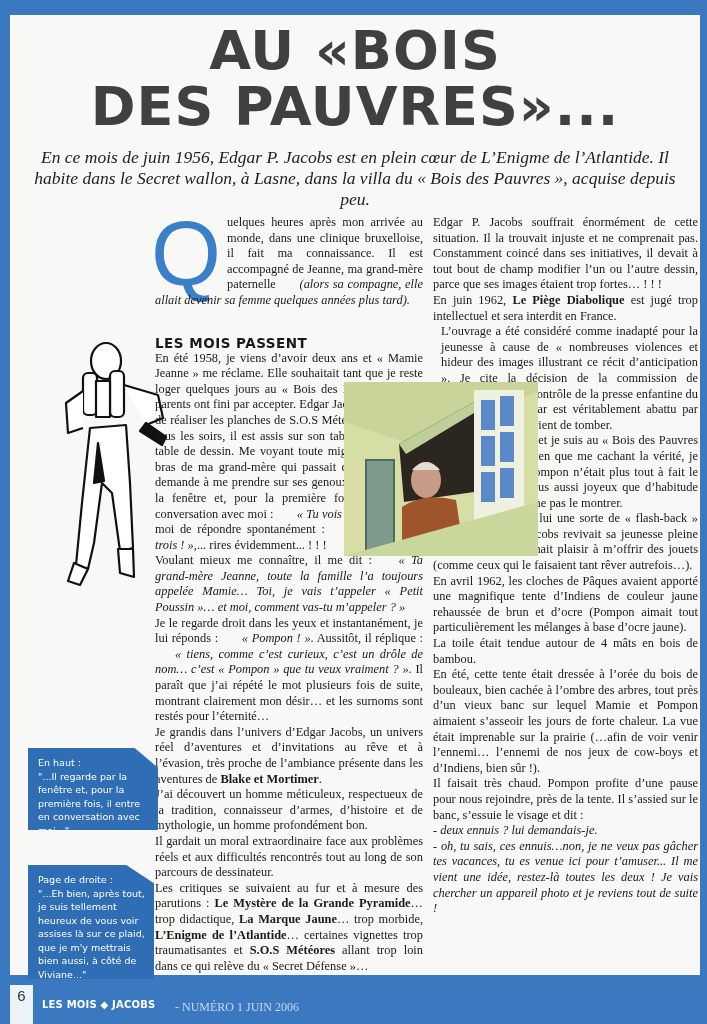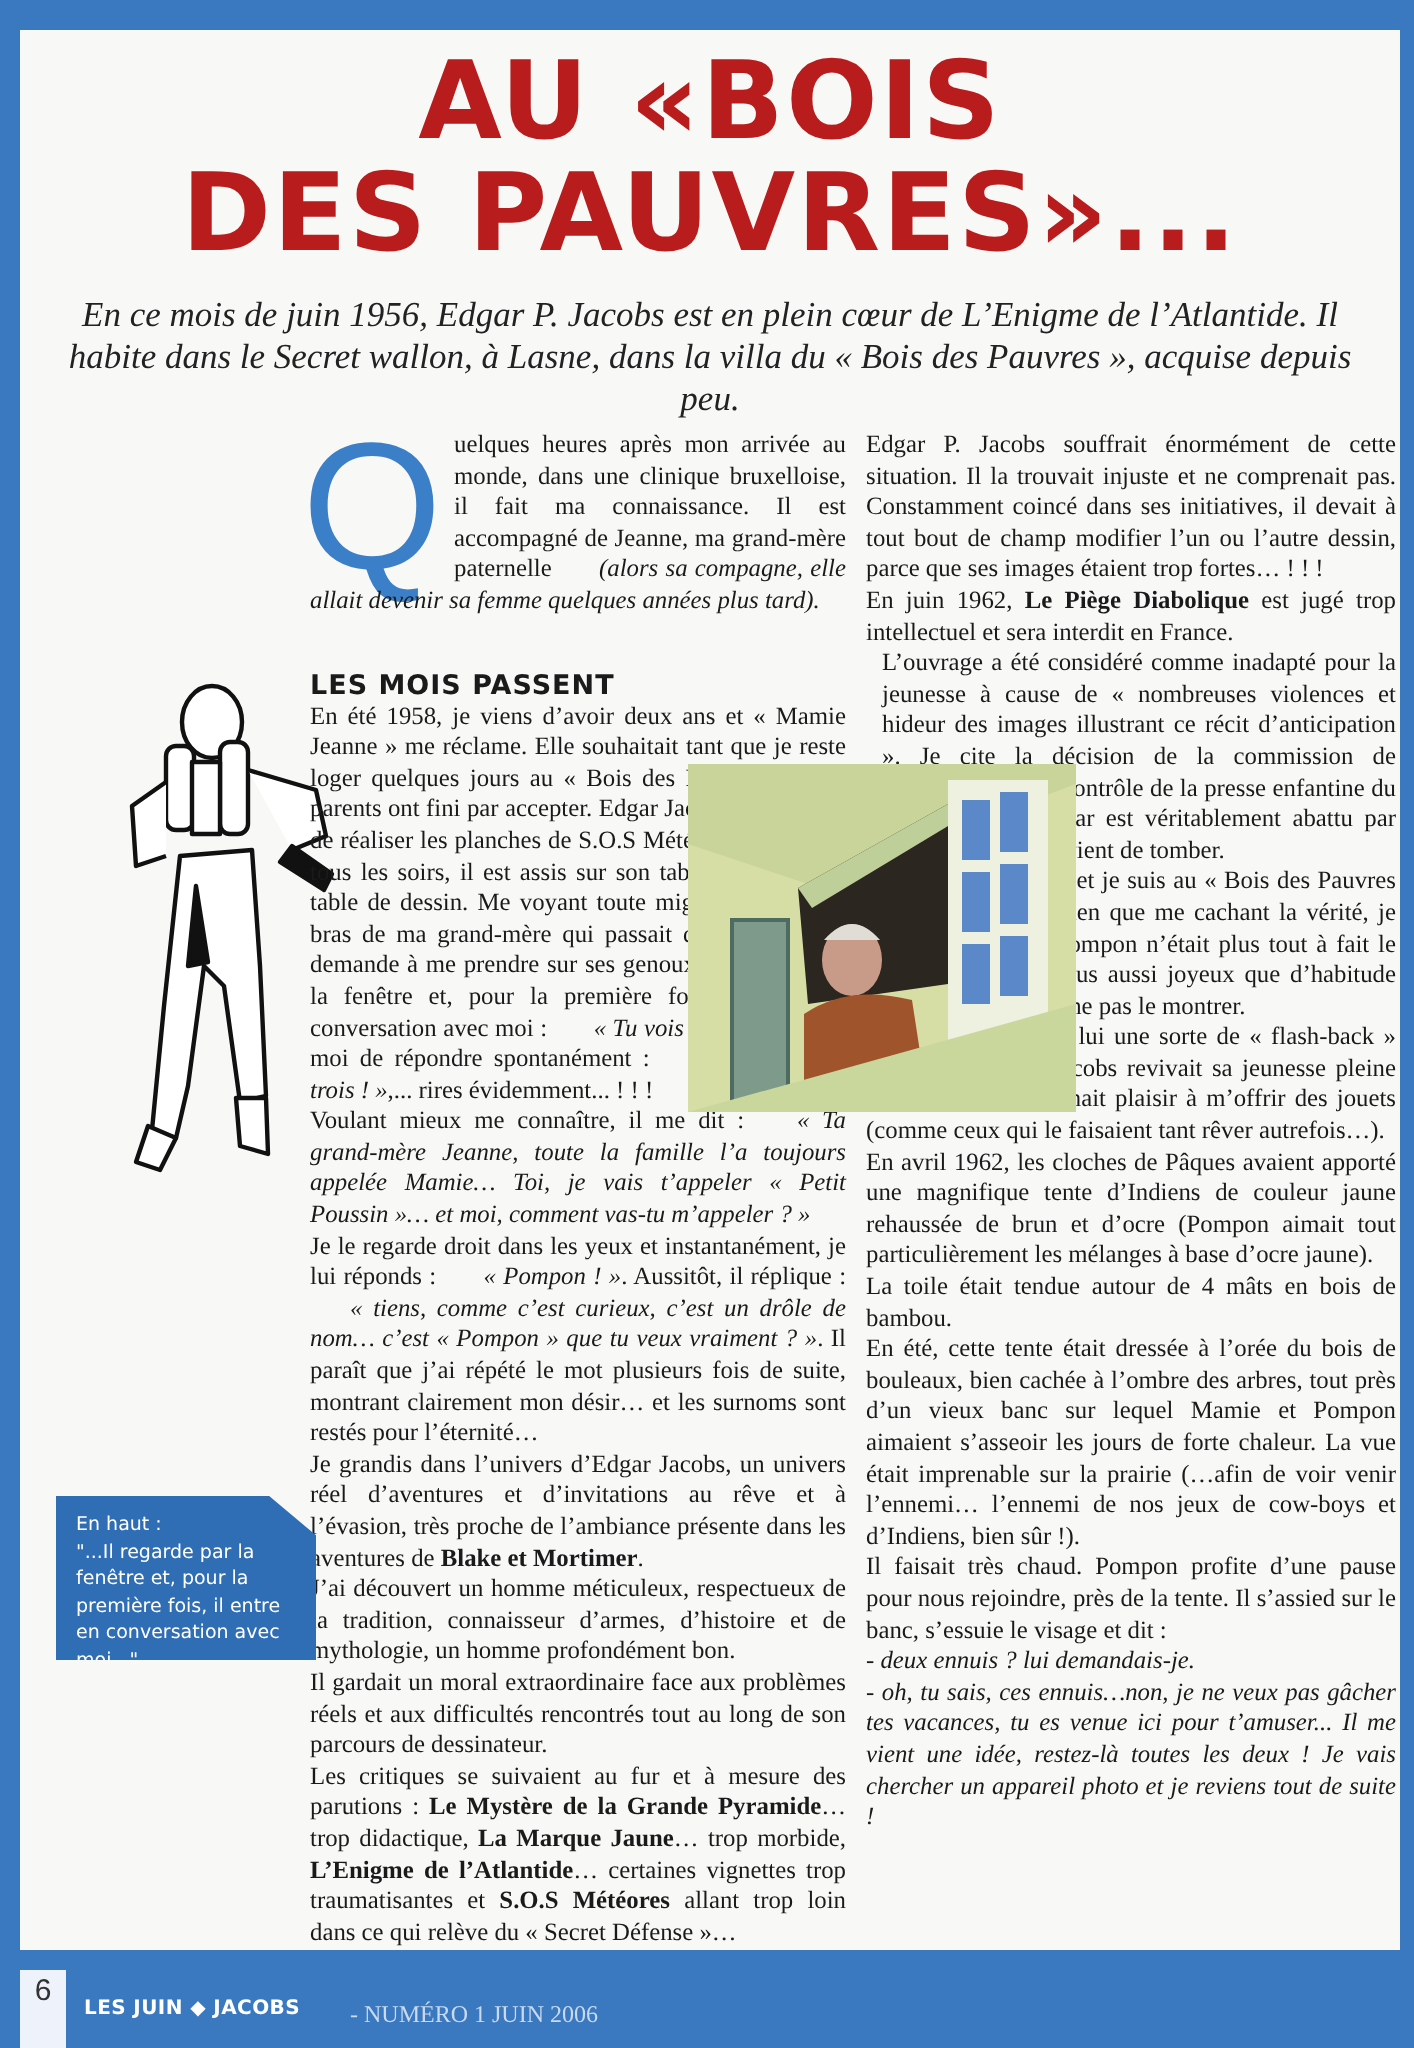--- a/index.html
+++ b/index.html
@@ -1,19 +1,19 @@
 <!DOCTYPE html>
 <html><head>
 <meta charset="utf-8">
 <style>
   * { box-sizing: border-box; margin: 0; padding: 0; }
   html, body { width: 707px; height: 1024px; overflow: hidden; }
   body { background: #3a78c0; font-family: "Liberation Serif", serif; color: #1a1a1a; position: relative; }
   .page { position: absolute; left: 10px; top: 15px; width: 690px; height: 960px; background: #f8f8f6; }
-  .title { position: absolute; left: 0; top: 8px; width: 690px; text-align: center; font-family: "DejaVu Sans", sans-serif; font-weight: bold; font-size: 54px; line-height: 56px; letter-spacing: 1px; color: #b91c1c; }
+  .title { position: absolute; left: 0; top: 8px; width: 690px; text-align: center; font-family: "DejaVu Sans", sans-serif; font-weight: bold; font-size: 54px; line-height: 56px; letter-spacing: 1px; color: #404040; }
   .lede { position: absolute; left: 20px; top: 132px; width: 650px; text-align: center; font-style: italic; font-size: 17.5px; line-height: 21px; color: #222; }
   .col { position: absolute; font-size: 12.4px; line-height: 15.6px; text-align: justify; }
   .col p { margin: 0; }
   .colA { left: 145px; top: 200px; width: 268px; }
   .colB { left: 423px; top: 200px; width: 265px; }
   .dropcap { float: left; font-family: "Liberation Sans", sans-serif; font-size: 90px; line-height: 70px; color: #3a7fc8; margin: 4px 6px 0 -4px; font-weight: 300; }
   .section-head { font-family: "DejaVu Sans", sans-serif; font-weight: bold; font-size: 13.5px; letter-spacing: 0.5px; margin-top: 26px; line-height: 16px; }
   b { font-weight: bold; }
   i { font-style: italic; margin-left: 20px; }
   .photo { position: absolute; left: 334px; top: 367px; width: 194px; height: 174px; overflow: hidden; background: #d9e2a8; }
@@ -104,19 +104,23 @@
     <path d="M68 88 Q82 72 96 88 Z" fill="#e0ddd6"></path>
     <path d="M58 125 Q80 110 112 118 L120 170 L58 174 Z" fill="#a0542c"></path>
     <path d="M0 174 L194 120 L194 174 Z" fill="#c9d79c"></path>
   </svg>
 
   <div class="caption cap1">
     <div>En haut :</div>
     <div>"...Il regarde par la fenêtre et, pour la première fois, il entre en conversation avec moi..."</div>
   </div>
 
+  <div class="caption cap2">
+    <div>Page de droite :</div>
+    <div>"...Eh bien, après tout, je suis tellement heureux de vous voir assises là sur ce plaid, que je m'y mettrais bien aussi, à côté de Viviane..."</div>
+  </div>
 </div>
 
 <div class="footer">
   <div class="page-num">6</div>
-  <div class="mag-name">LES JUIN ◆ JACOBS</div>
+  <div class="mag-name">LES MOIS ◆ JACOBS</div>
   <div class="issue">- NUMÉRO 1 JUIN 2006</div>
 </div>
 
 </body></html>

